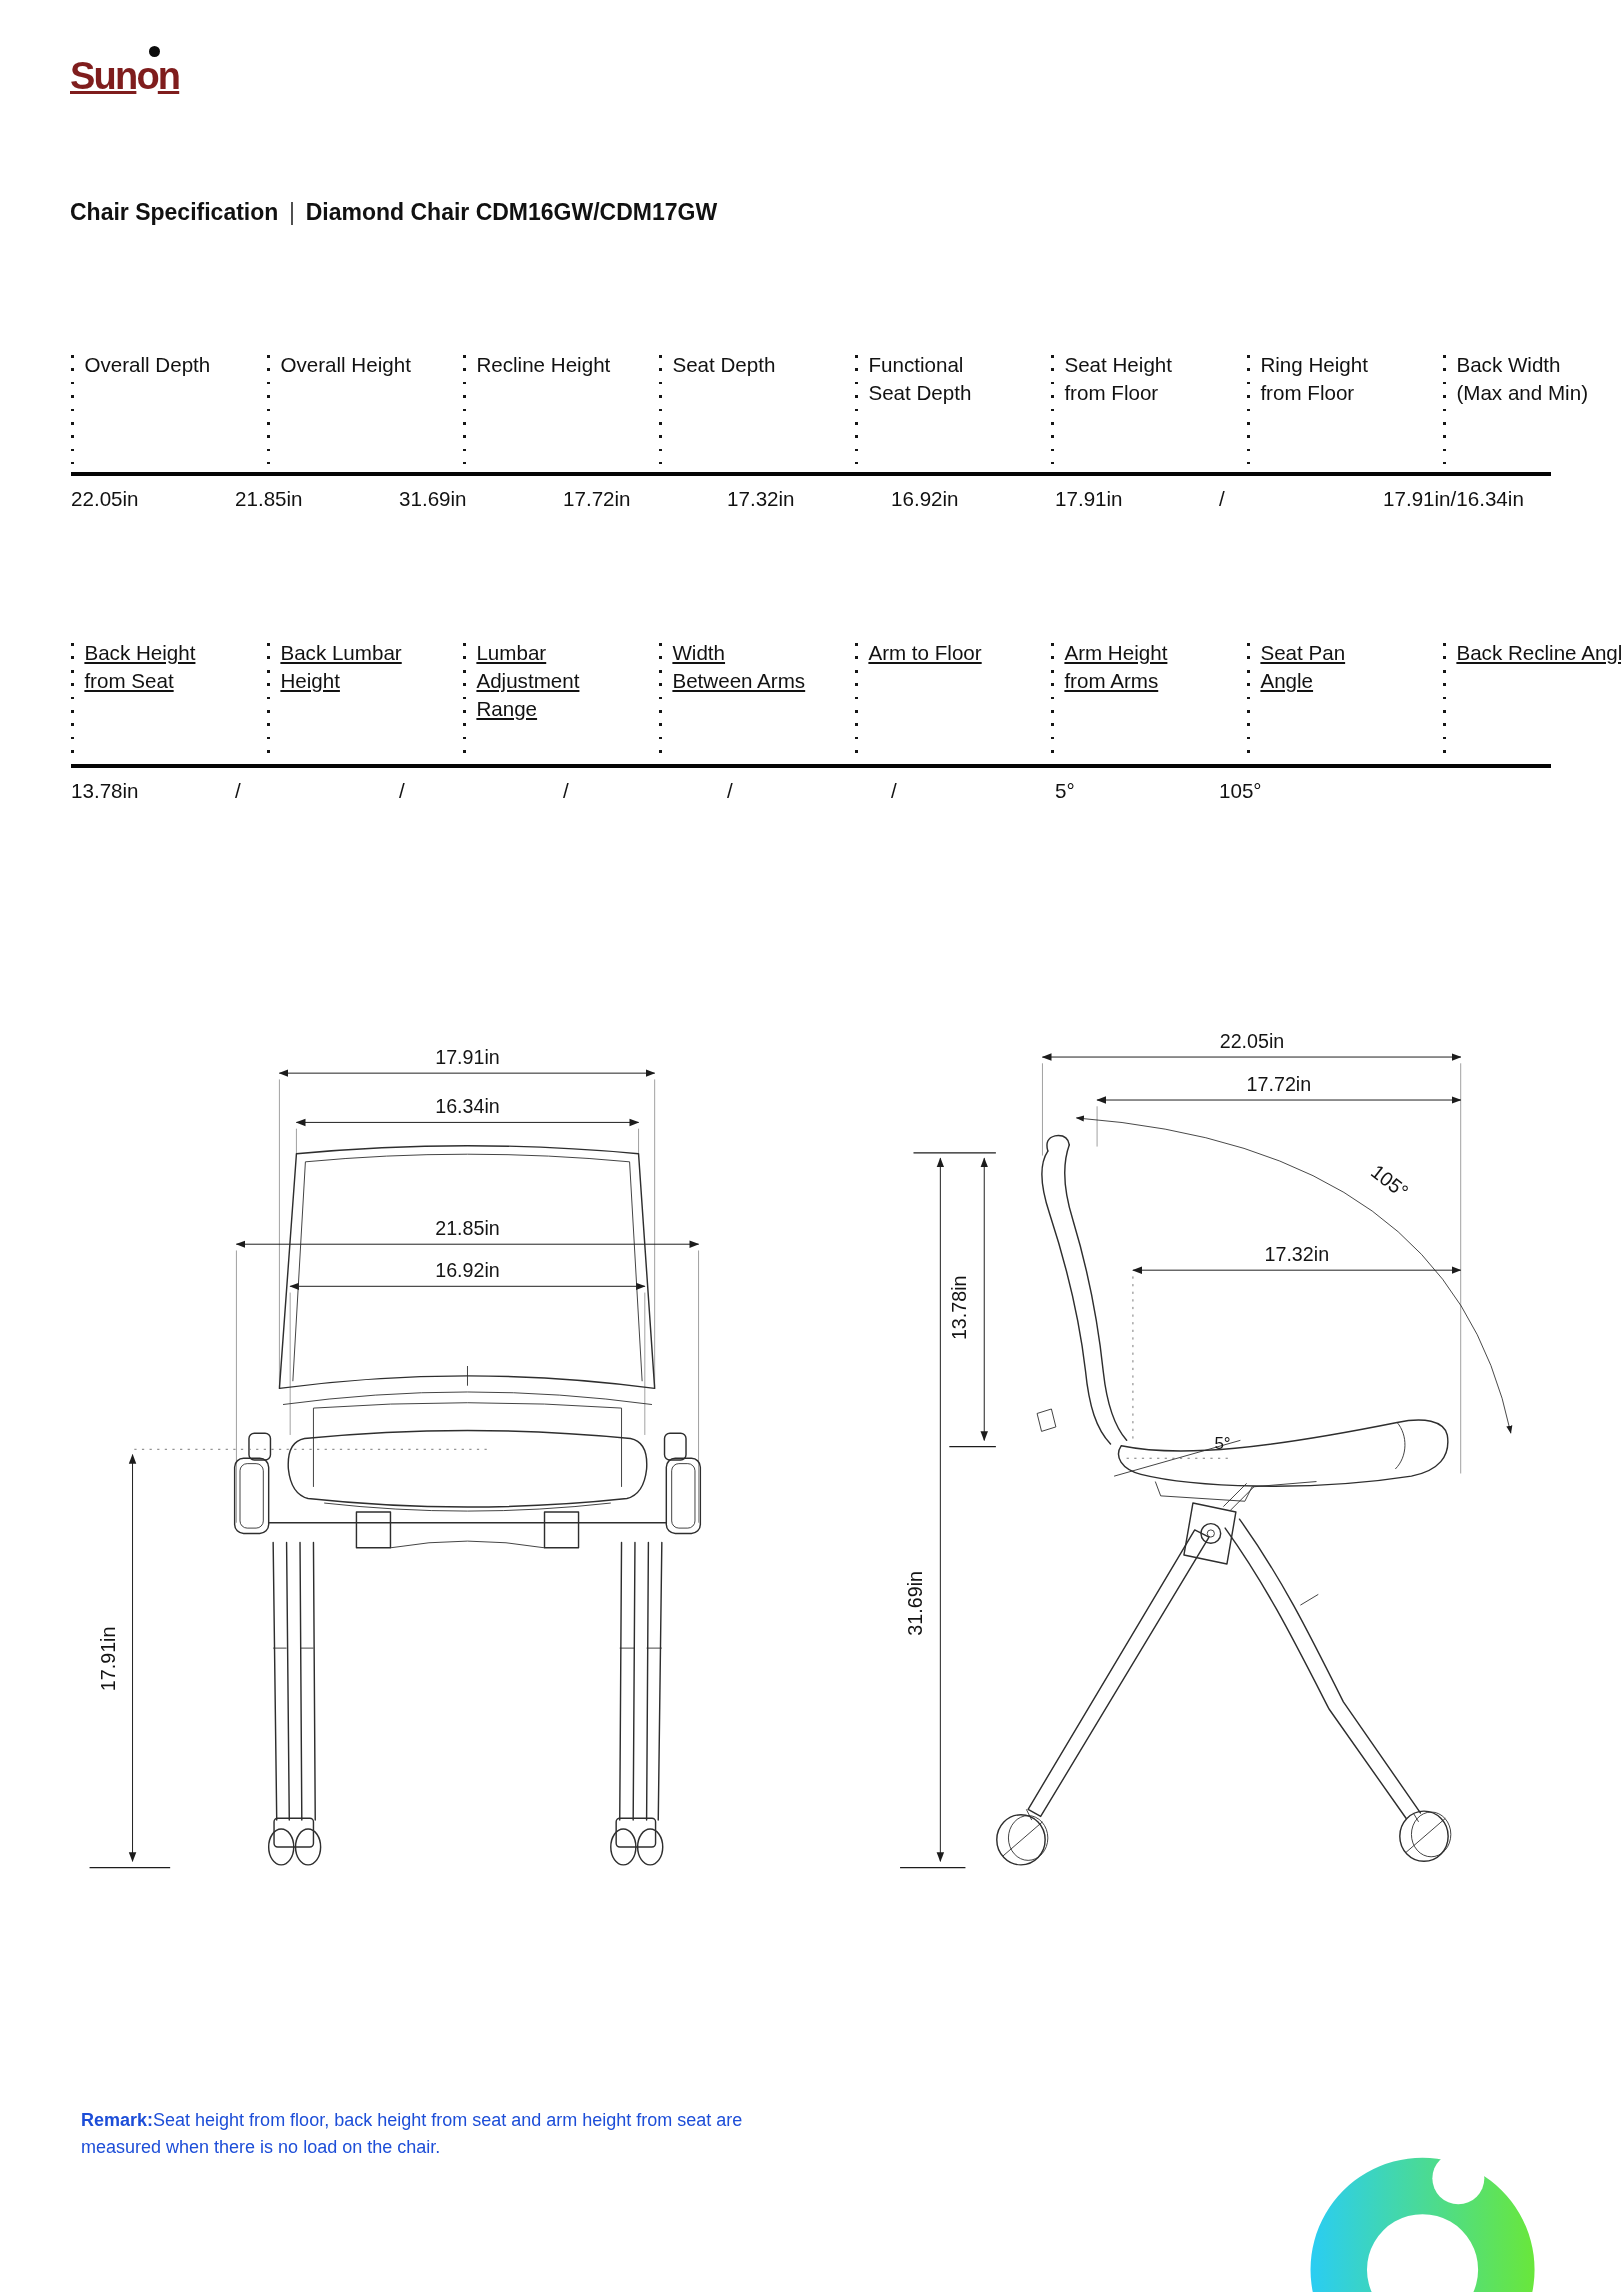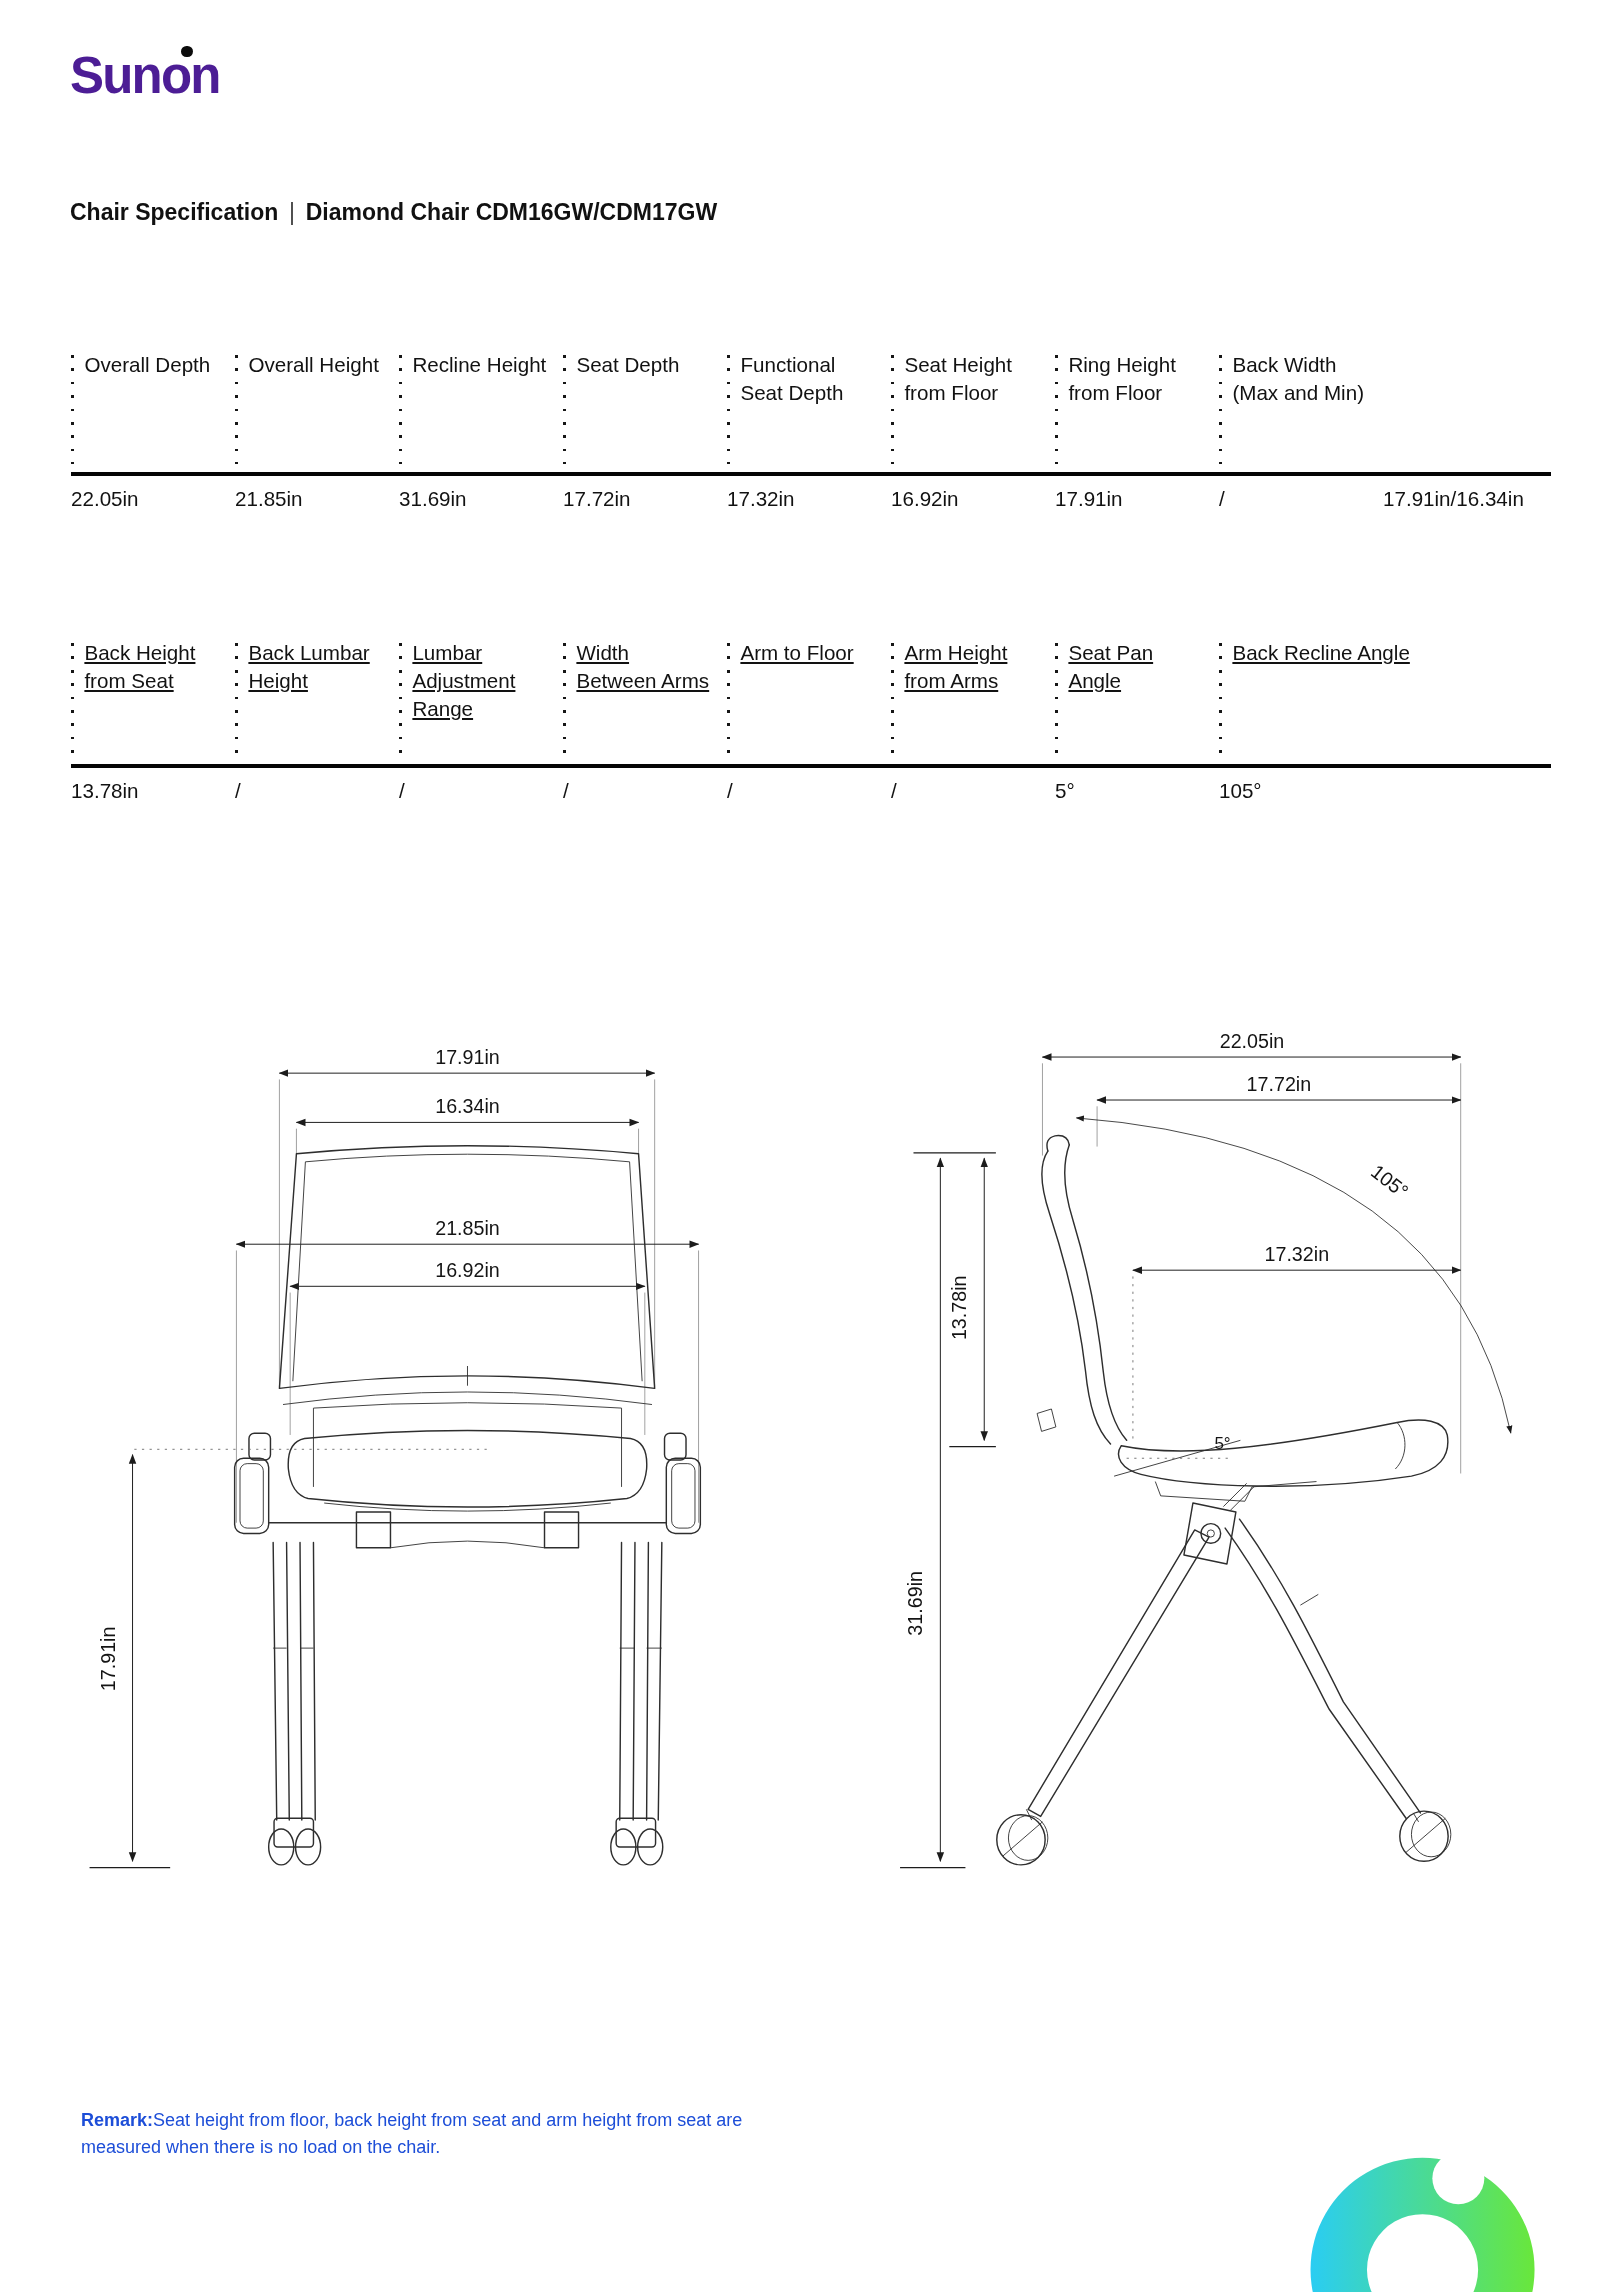--- a/index.html
+++ b/index.html
@@ -1,31 +1,31 @@
 <!DOCTYPE html>
 <html style="font-size:14.3px"><head>
 <meta charset="utf-8">
 <style>
   html,body{margin:0;padding:0;background:#fff;}
   .page{position:relative;width:1621px;height:2293px;background:#fff;overflow:hidden;
         font-family:"Liberation Sans",sans-serif;color:#121212;}
 
   
-  .logo{position:absolute;left:70px;top:52px;font-size:51px;font-weight:700;
-        letter-spacing:-1.8px;color:#4c1d95;line-height:48px;}
+  .logo{position:absolute;left:70px;top:52px;font-size:38px;font-weight:700;
+        letter-spacing:-1.8px;color:#7f1d1d;line-height:48px;text-decoration:underline;}
   .logo-o{position:relative;display:inline-block;}
   .logo-o::after{content:"";position:absolute;width:11.6px;height:11.6px;border-radius:50%;
         background:#0c0c0c;top:-6.3px;right:-2.7px;}
   .title{position:absolute;left:70px;top:170px;font-size:23px;font-weight:700;color:#111;margin-top:29px;}
   .title .sep{font-weight:400;color:#444;margin:0 10.7px;}
 
   
   .spec-table{position:absolute;left:71px;width:1480px;}
   .t1{top:351px;} .t2{top:639px;}
-  .labels-row{display:flex;}
+  .labels-row{display:flex;gap:32px;}
   .t1 .labels-row{height:121px;} .t2 .labels-row{height:125px;text-decoration:underline;}
   .spec-col{flex:0 0 164px;position:relative;padding-left:13.4px;box-sizing:border-box;}
   .dotline{position:absolute;left:0;top:3.6px;width:2.7px;height:109px;
         background-image:repeating-linear-gradient(to bottom,#161616 0 2.7px,transparent 2.7px 13.4px);}
   .t2 .dotline{height:113px;}
   .spec-label{font-size:20.6px;line-height:28px;color:#121212;white-space:pre-line;width:max-content;}
   .rule{height:3.6px;background:#050505;}
   .values-row{display:flex;padding-top:11.6px;}
   .spec-value{flex:0 0 164px;box-sizing:border-box;font-size:20.6px;color:#121212;}
 

